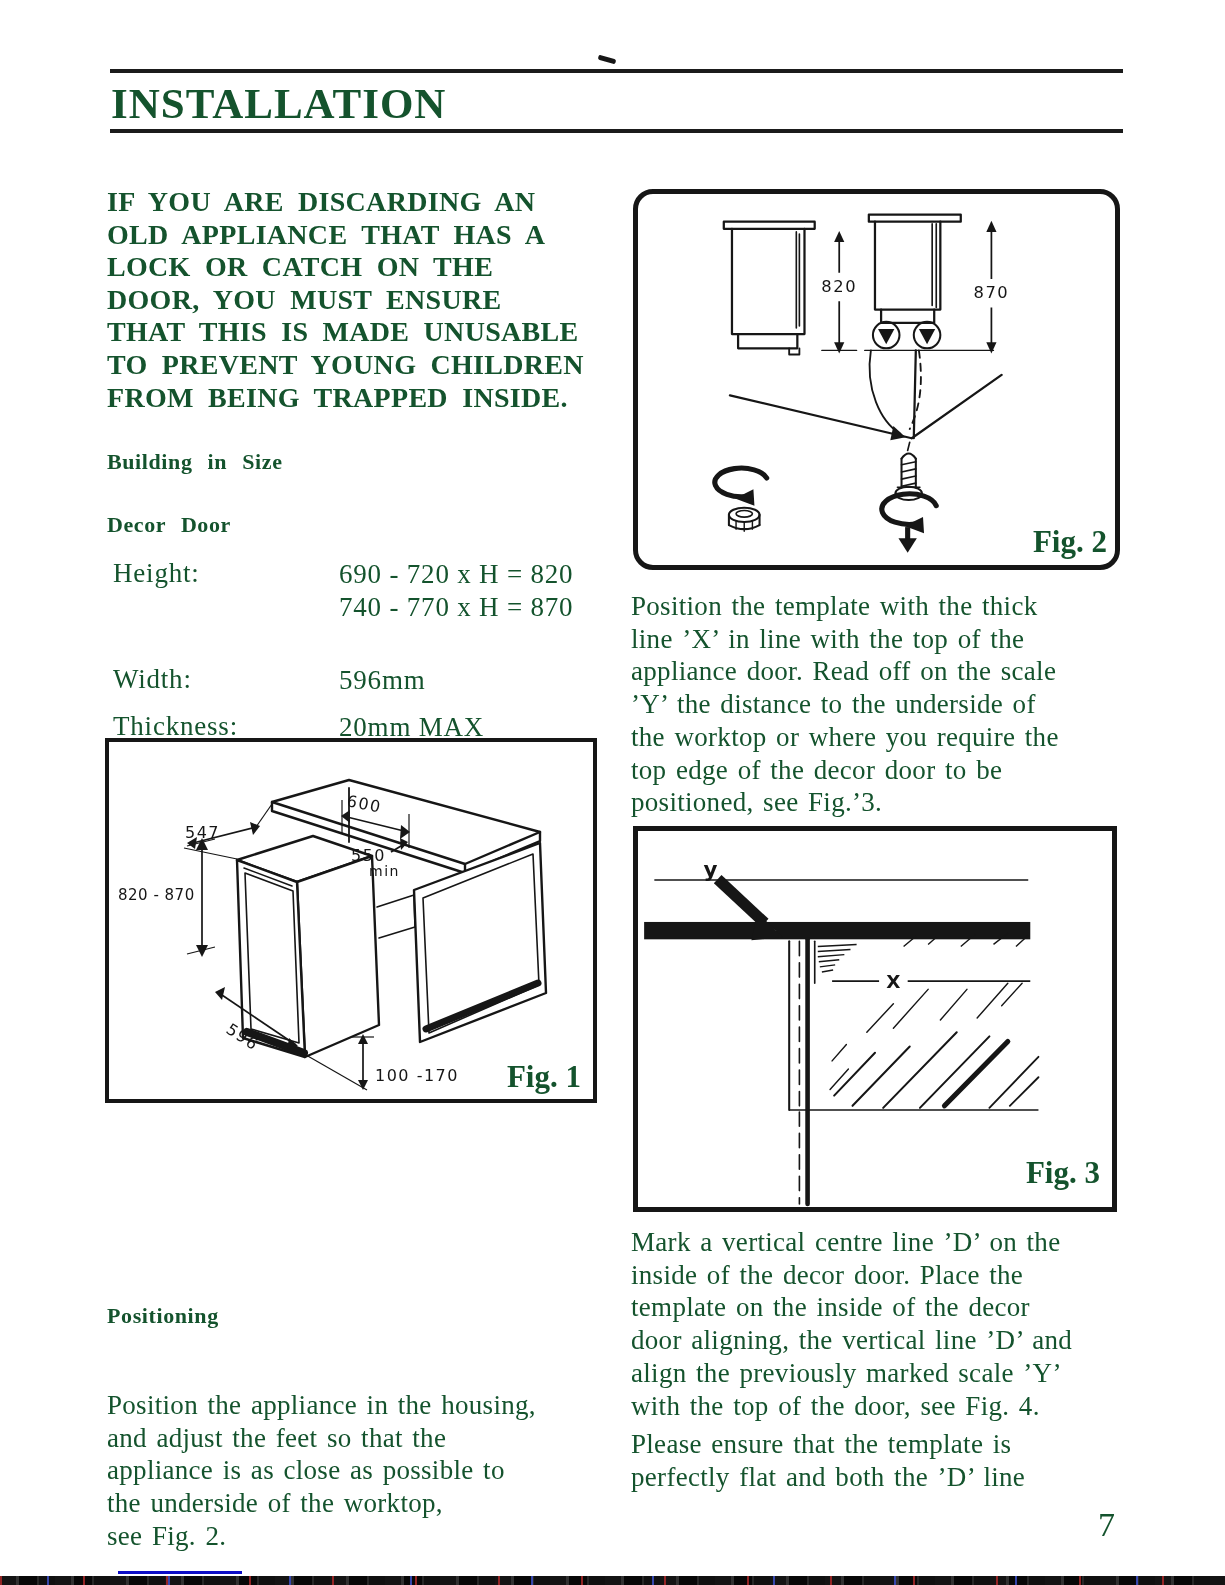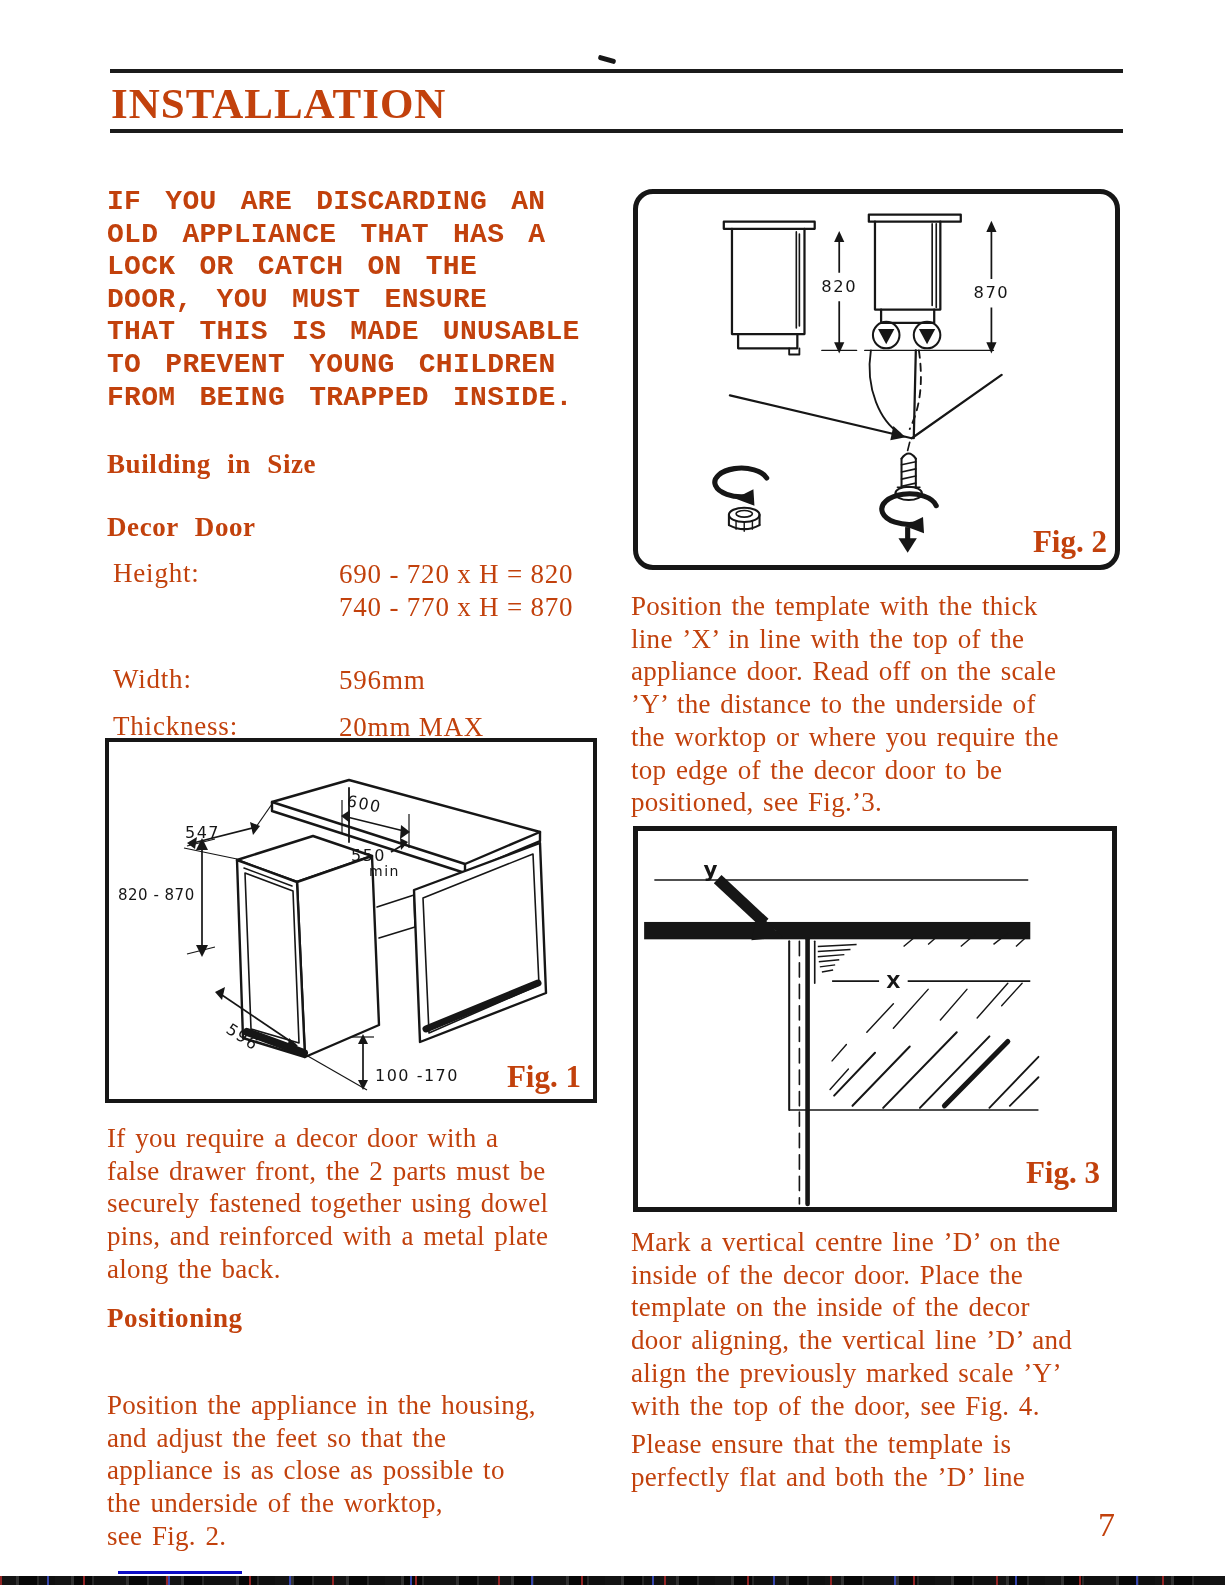--- a/index.html
+++ b/index.html
@@ -1,31 +1,31 @@
 <!DOCTYPE html>
 <html><head>
 <meta charset="utf-8">
 <style>
   html,body { margin:0; padding:0; background:#e8e8e8; }
   .page {
     position:relative; width:1225px; height:1585px; margin:0 auto;
-    background:#ffffff; color:#c2410c; overflow:hidden;
+    background:#ffffff; color:#14532d; overflow:hidden;
     font-family:"Liberation Serif", serif;
   }
   .rule { position:absolute; background:#1b1b1b; }
   .rule-top { left:110px; top:69px; width:1013px; height:4px; }
   .rule-2   { left:110px; top:129px; width:1013px; height:4px; }
   .tick-mark { position:absolute; left:598px; top:57px; width:18px; height:5px;
     background:#161616; transform:rotate(16deg); border-radius:2px; }
   .title { position:absolute; left:111px; top:79px; margin:0;
     font-size:43px; font-weight:700; letter-spacing:1px; }
   .warning { position:absolute; left:107px; top:186px; width:520px;
     font-size:28px; font-weight:700; line-height:32.6px;
-    white-space:pre-line; word-spacing:7px; letter-spacing:.3px;font-family:Liberation Mono, monospace; }
-  .h { position:absolute; font-size:27px; font-weight:700;
+    white-space:pre-line; word-spacing:7px; letter-spacing:.3px; }
+  .h { position:absolute; font-size:22px; font-weight:700;
     word-spacing:9px; letter-spacing:.6px;text-align:center; }
   .h-building { left:107px; top:449px; }
   .h-decor { left:107px; top:512px; }
   .h-positioning { left:107px; top:1303px; }
   .spec { position:absolute; left:107px; font-size:27px; letter-spacing:.8px;margin-left:6px; }
   .spec-1 { top:558px; } .spec-2 { top:664px; } .spec-3 { top:711px; }
   .spec-label { display:inline-block; width:226px; vertical-align:top; }
   .spec-value { display:inline-block; white-space:pre-line; line-height:33px; }
   .para { position:absolute; font-size:27px; line-height:32.7px;
     white-space:pre-line; word-spacing:2.5px; letter-spacing:.3px; }
@@ -139,25 +139,20 @@
       <text class="dim" x="237" y="64" transform="rotate(11 237 64)">600</text>
       <text class="dim" x="242" y="119">550</text>
       <text class="dim" x="260" y="134" style="font-size:14px">min</text>
       <text class="dim" x="9" y="158" style="font-size:15px; letter-spacing:.5px">820 - 870</text>
       <text class="dim" x="116" y="290" transform="rotate(33 116 290)">596</text>
       <text class="dim" x="266" y="339">100 -170</text>
     </svg>
     <span class="fig-caption">Fig. 1</span>
   </div>
 
-  <div class="para p-decor">If you require a decor door with a
-false drawer front, the 2 parts must be
-securely fastened together using dowel
-pins, and reinforced with a metal plate
-along the back.</div>
   <div class="h h-positioning">Positioning</div>
   <div class="para p-positioning">Position the appliance in the housing,
 and adjust the feet so that the
 appliance is as close as possible to
 the underside of the worktop,
 see Fig. 2.</div>
 
   <div class="fig fig-2">
     <svg viewBox="0 0 467 361">
       <g stroke="#161616" stroke-width="2.2" fill="none" stroke-linejoin="round" stroke-linecap="round">

